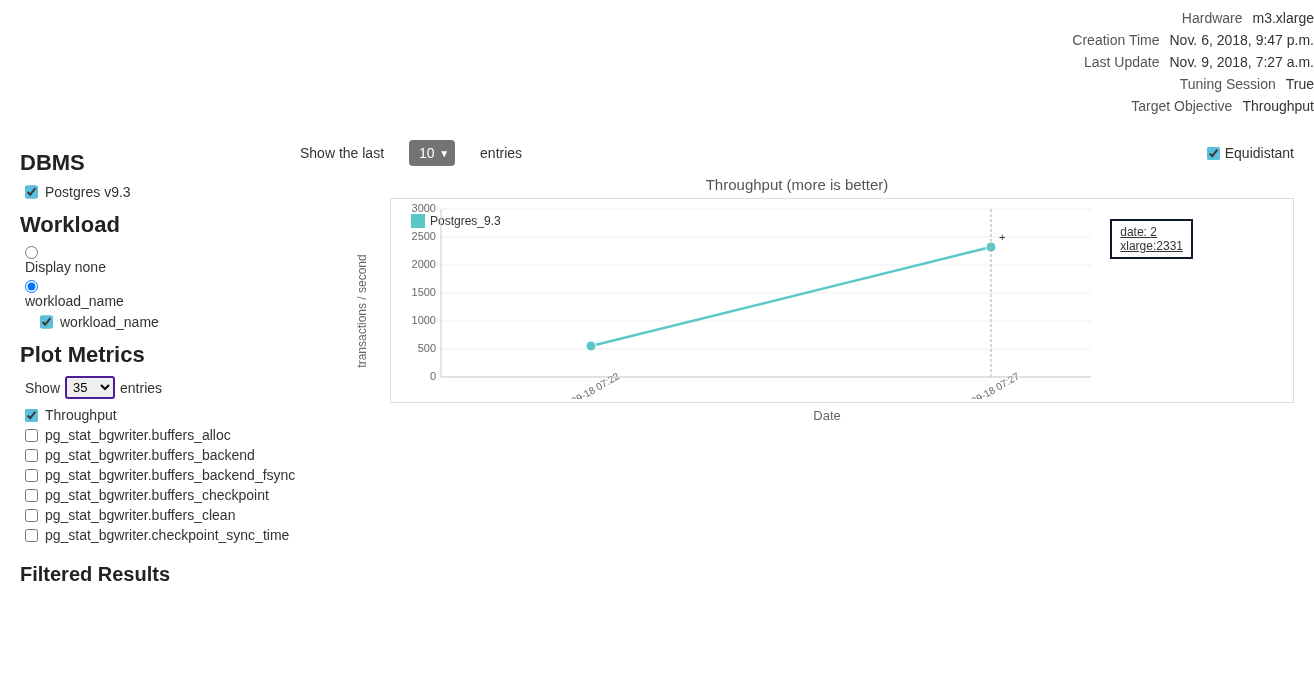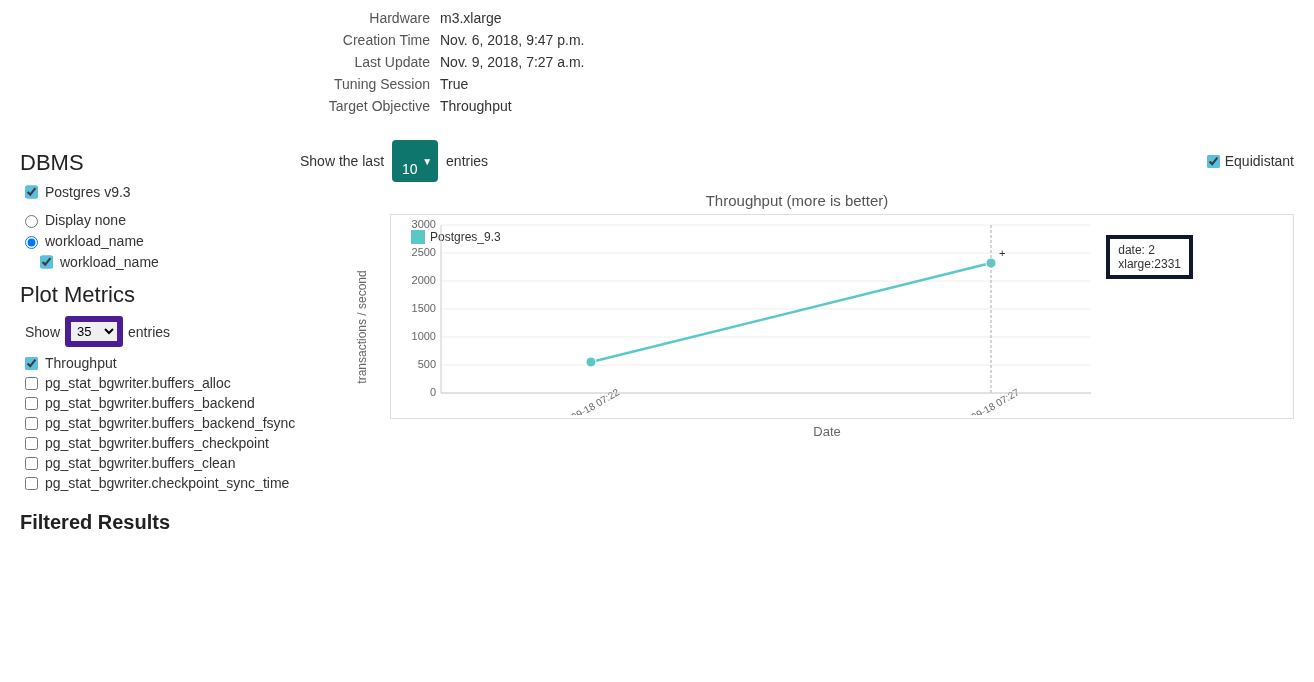--- a/index.html
+++ b/index.html
@@ -7,20 +7,21 @@
 
     .page-container { width: 1314px; min-height: 682px; position: relative; }
 
     
     .info-section {
       padding: 10px 0 10px 300px;
     }
     .info-row {
       display: flex;
       margin-bottom: 6px;
+      justify-content: flex-end;
     }
     .info-label {
       width: 140px;
       text-align: right;
       color: #555;
       padding-right: 10px;
     }
     .info-value {
       color: #333;
     }
@@ -33,57 +34,58 @@
 
     
     .sidebar {
       width: 280px;
       padding: 10px 20px;
       flex-shrink: 0;
     }
 
     .sidebar-section-title {
       font-size: 22px;
-      font-weight: normal;
+      font-weight: bold;
       margin-bottom: 8px;
       color: #222;
     }
 
     .checkbox-row {
       display: flex;
       margin-bottom: 5px;
       margin-left: 5px;
     }
     .checkbox-row input[type="checkbox"] {
       margin-right: 7px;
       accent-color: #5bc0de;
     }
     .radio-row {
       display: flex;
-      align-items: flex-end;
+      align-items: flex-start;
       margin-bottom: 5px;
       margin-left: 5px;
+      flex-direction: column;
     }
     .radio-row input[type="radio"] {
       margin-right: 7px;
     }
 
     .sidebar-subsection {
       margin-top: 12px;
     }
 
     .show-entries-row {
       display: flex;
       align-items: center;
       margin-bottom: 8px;
       margin-left: 5px;
       gap: 5px;
     }
     .show-entries-row select {
-      border: 6px solid #4c1d95;
+      border: 2px solid #4c1d95;
       border-radius: 3px;
       padding: 1px 2px;
       font-size: 13px;
     }
 
     .metric-checkbox-row {
       display: flex;
       align-items: center;
       margin-bottom: 4px;
       margin-left: 5px;
@@ -96,41 +98,41 @@
     
     .chart-area {
       flex: 1;
       padding: 0 20px;
     }
 
     .chart-controls {
       display: flex;
       align-items: center;
       margin-bottom: 10px;
-      gap: 8px;
+      gap: 25px;
     }
 
     .equidistant-row {
       margin-left: auto;
       display: flex;
       align-items: center;
       gap: 5px;
     }
     .equidistant-row input[type="checkbox"] {
       accent-color: #5bc0de;
     }
 
     .show-last-label { color: #333; }
 
     .select-dropdown {
-      background: #0f766e;
+      background: #737373;
       color: #fff;
       border: none;
       border-radius: 4px;
-      padding: 21px 20px 5px 10px;
+      padding: 5px 20px 5px 10px;
       font-size: 14px;
       cursor: pointer;
       appearance: none;
       -webkit-appearance: none;
       position: relative;
     }
     .select-wrapper {
       position: relative;
       display: inline-block;
     }
@@ -177,26 +179,27 @@
       text-align: center;
       font-size: 13px;
       color: #666;
       margin-top: 5px;
     }
 
     
     .chart-tooltip {
       position: absolute;
       background: #fff;
-      border: 4px solid #0f172a;
+      border: 2px solid #0f172a;
       padding: 4px 8px;
       font-size: 12px;
       top: 20px;
       right: 100px;
       pointer-events: none;
+      text-decoration: underline;
     }
 
     
     .chart-legend {
       position: absolute;
       top: 15px;
       left: 20px;
       display: flex;
       align-items: center;
       gap: 5px;
@@ -249,20 +252,21 @@
 
     <div class="sidebar">
 
       <div class="sidebar-section-title">DBMS</div>
       <div class="checkbox-row">
         <input type="checkbox" checked="" style="">
         <span>Postgres v9.3</span>
       </div>
 
       <div class="sidebar-subsection">
+        <div class="sidebar-section-title">Workload</div>
         <div class="radio-row">
           <input type="radio" name="workload" style="">
           <span>Display none</span>
         </div>
         <div class="radio-row">
           <input type="radio" name="workload" checked="" style="">
           <span>workload_name</span>
         </div>
         <div class="checkbox-row" style="margin-left: 20px;">
           <input type="checkbox" checked="" style="">

